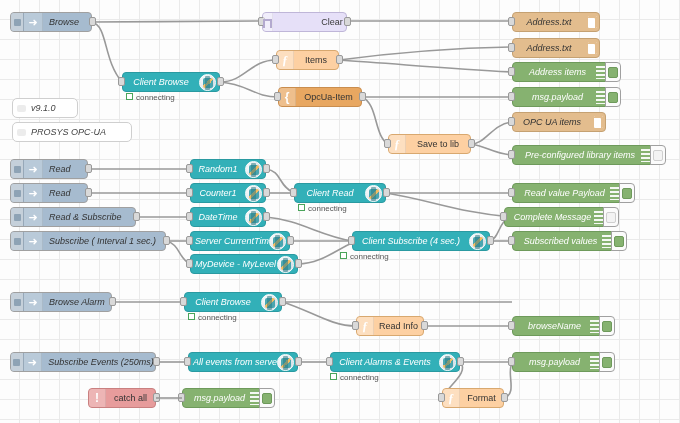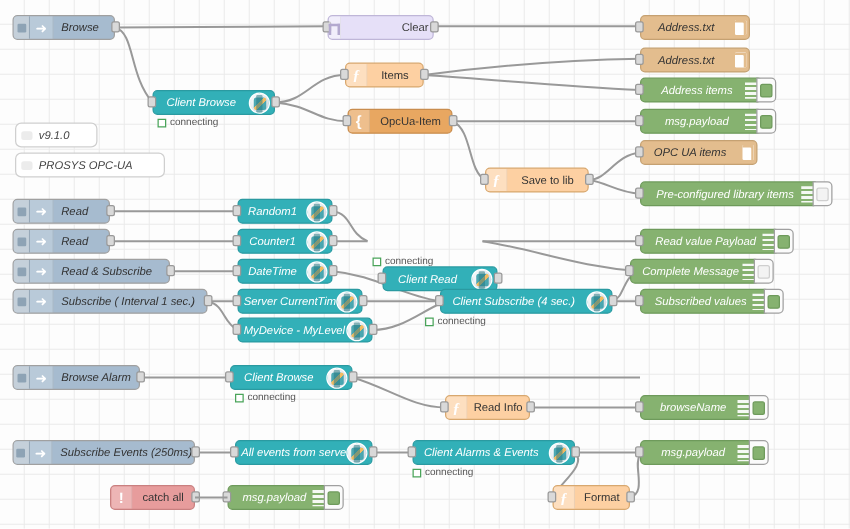--- a/index.html
+++ b/index.html
@@ -107,21 +107,21 @@
     background: rgba(40,120,130,.55);
     border-radius: 1px;
   }
 
   
   .status {
     position: absolute;
     font-size: 8px;
     font-style: normal;
     color: #555;
-    display: flex; align-items: flex-end;
+    display: flex; align-items: flex-start;
     white-space: nowrap;
   }
   .status .dot {
     width: 7px; height: 7px;
     border: 1.5px solid #4aa45a;
     background: #ffffff;
     margin-right: 3px;
     display: inline-block;
   }
 
@@ -496,21 +496,21 @@
     <div class="badge"></div>
     <div class="port out"></div>
   </div>
   <div class="node opcua" style="left:190px; top:254px; width:108px;">
     <div class="port in"></div>
     <div class="lbl">MyDevice - MyLevel</div>
     <div class="badge"></div>
     <div class="port out"></div>
   </div>
 
-  <div class="node opcua" style="left:306px; top:183px; width:92px;margin-top:30px;">
+  <div class="node opcua" style="left:294px; top:183px; width:92px;">
     <div class="port in"></div>
     <div class="lbl">Client Read</div>
     <div class="badge"></div>
     <div class="port out"></div>
   </div>
   <div class="status" style="left:298px; top:204px;">
     <span class="dot"></span>
     <span>connecting</span>
   </div>
 

